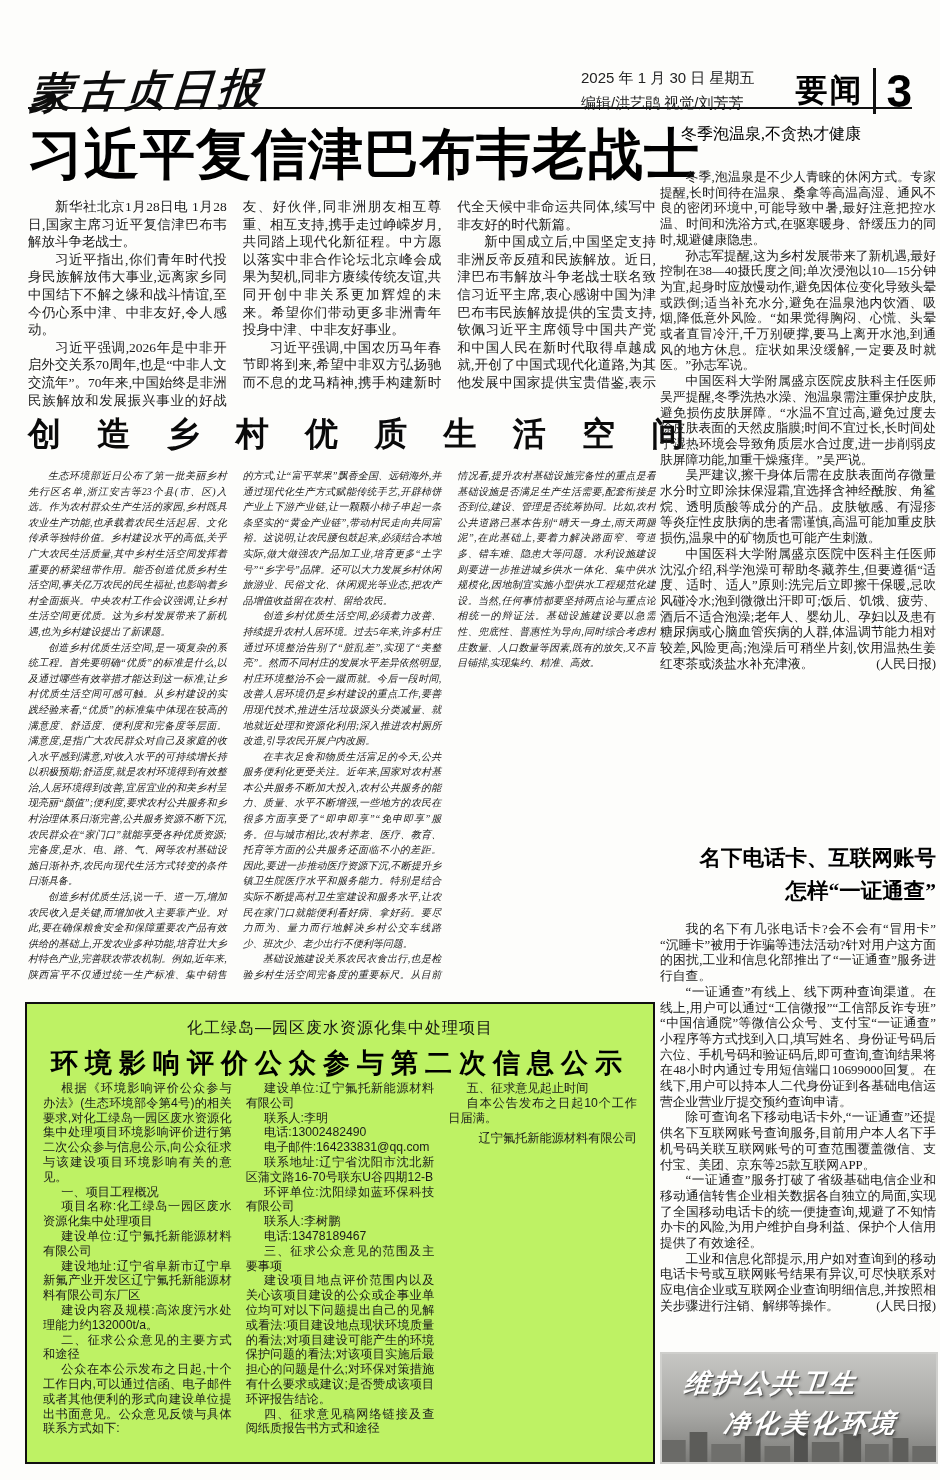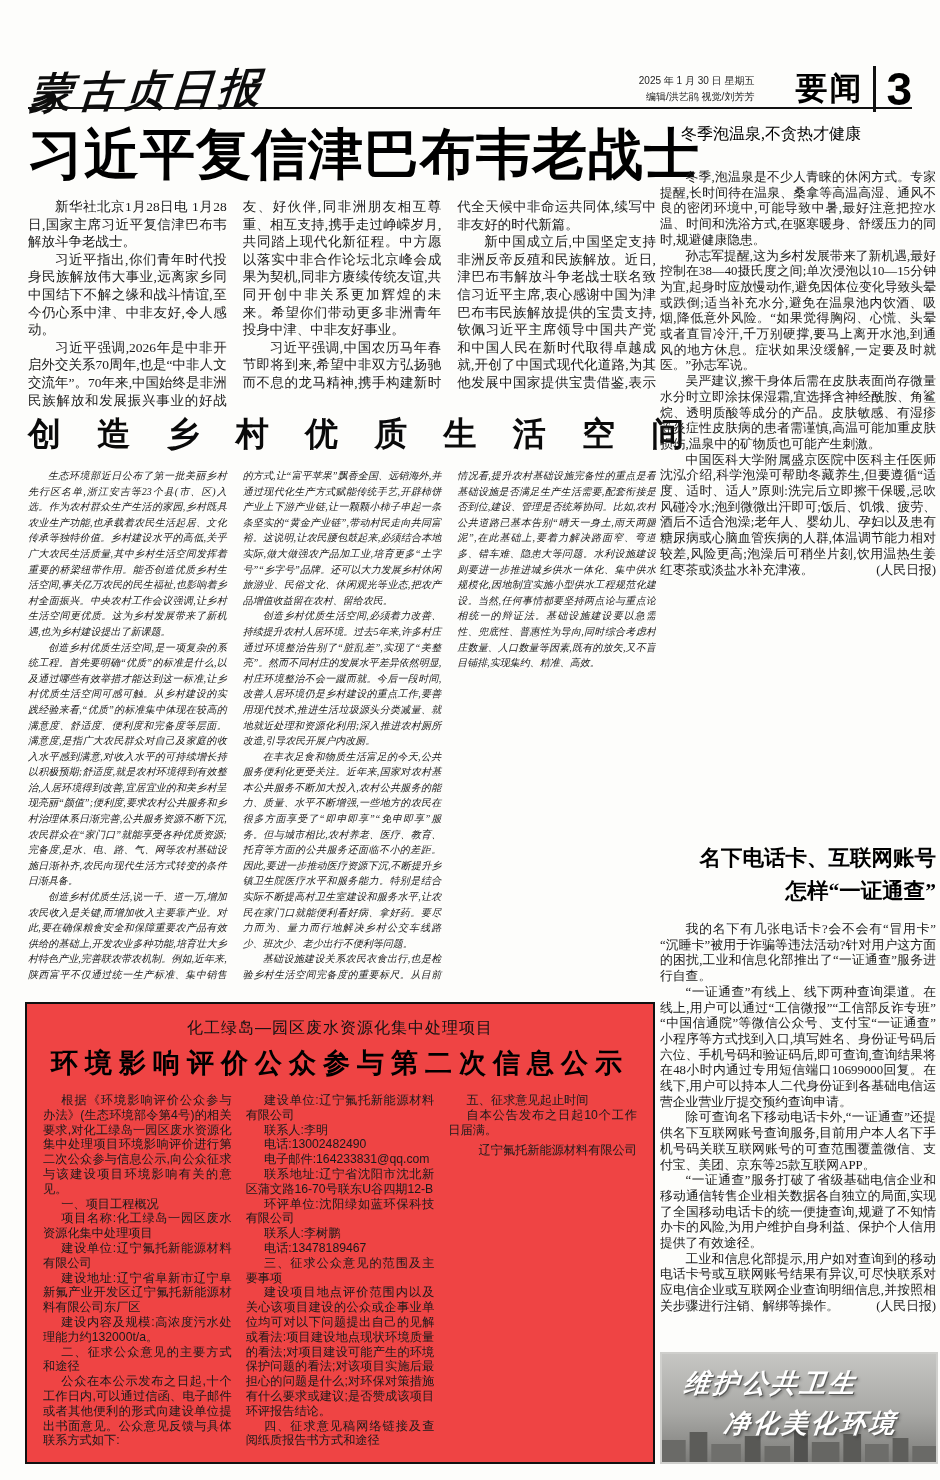--- a/index.html
+++ b/index.html
@@ -16,21 +16,21 @@
     font-size:42px; font-weight:900; font-style:italic;
     letter-spacing:5px; transform:rotate(-1.5deg) skewX(-6deg);
     color:#0d0d0d; white-space:nowrap;
   }
   .masthead-right {
     position:absolute; right:28px; top:66px;
     display:flex; align-items:center; gap:10px;
   }
   .date-block {
     font-family:"Liberation Sans","DejaVu Sans",sans-serif;
-    font-size:10px; line-height:1.65; color:#222; text-align:right;
+    font-size:15px; line-height:1.65; color:#222; text-align:left;
     white-space:nowrap;
   }
   .section-label {
     font-family:"Liberation Sans","DejaVu Sans",sans-serif;
     font-size:32px; font-weight:900; letter-spacing:2px; color:#000;margin-left:31px;
   }
   .vert-divider { width:3px; height:46px; background:#111; }
   .page-number {
     font-family:"Liberation Sans","DejaVu Sans",sans-serif;
     font-size:46px; font-weight:900; color:#000; line-height:1;
@@ -81,34 +81,34 @@
   .phone-body {
     position:absolute; left:660px; top:922px; width:276px; height:420px;
     overflow:hidden; font-size:12.8px; line-height:15.7px; text-align:justify;
   }
   
   .para { text-indent:2em; color:#1a1a1a; }
   .src-inline { float:right; text-indent:0; }
   
   .notice-box {
     position:absolute; left:25px; top:1002px; width:630px; height:462px;
-    border:2px solid #111; background:#ef4444;
+    border:2px solid #111; background:#bef264;
     padding:14px 16px 10px 16px;
     font-family:"Liberation Sans","DejaVu Sans",sans-serif;
   }
   .notice-subtitle {
     text-align:center; font-size:16px; color:#111; letter-spacing:1px;
   }
   .notice-title {
     text-align:center; font-family:"Liberation Serif","DejaVu Serif",serif;
     font-size:27px; font-weight:700; letter-spacing:7px;
     margin-top:6px; color:#000; white-space:nowrap;
   }
   .notice-body {
-    margin-top:12px; height:356px;
+    height:356px;
     column-count:3; column-gap:14px; column-fill:auto; overflow:hidden;
     font-size:12.2px; line-height:14.8px; text-align:justify;
     word-break:break-all;
   }
   .notice-body .para { text-indent:1.5em; }
   .notice-signature { text-indent:0; text-align:right; margin-top:6px; }
   
   .psa-banner {
     position:absolute; left:660px; top:1352px; width:278px; height:112px;
     background:linear-gradient(#c6c6c3 0%, #a8a8a5 55%, #7c7c79 100%);
@@ -160,20 +160,21 @@
     <p class="para">
       <span>基础设施建设关系农民衣食出行,也是检验乡村生活空间完备度的重要标尺。从目前情况看,提升农村基础设施完备性的重点是看基础设施是否满足生产生活需要,配套衔接是否到位,建设、管理是否统筹协同。比如,农村公共道路已基本告别“晴天一身土,雨天两腿泥”,在此基础上,要着力解决路面窄、弯道多、错车难、隐患大等问题。水利设施建设则要进一步推进城乡供水一体化、集中供水规模化,因地制宜实施小型供水工程规范化建设。当然,任何事情都要坚持两点论与重点论相统一的辩证法。基础设施建设要以急需性、兜底性、普惠性为导向,同时综合考虑村庄数量、人口数量等因素,既有的放矢,又不盲目铺排,实现集约、精准、高效。</span>
       
     </p>
   </div>
 
   <div class="hot-headline">冬季泡温泉,不贪热才健康</div>
   <div class="hot-body">
     <p class="para">冬季,泡温泉是不少人青睐的休闲方式。专家提醒,长时间待在温泉、桑拿等高温高湿、通风不良的密闭环境中,可能导致中暑,最好注意把控水温、时间和洗浴方式,在驱寒暖身、舒缓压力的同时,规避健康隐患。</p>
     <p class="para">孙志军提醒,这为乡村发展带来了新机遇,最好控制在38—40摄氏度之间;单次浸泡以10—15分钟为宜,起身时应放慢动作,避免因体位变化导致头晕或跌倒;适当补充水分,避免在温泉池内饮酒、吸烟,降低意外风险。“如果觉得胸闷、心慌、头晕或者直冒冷汗,千万别硬撑,要马上离开水池,到通风的地方休息。症状如果没缓解,一定要及时就医。”孙志军说。</p>
+    <p class="para">中国医科大学附属盛京医院皮肤科主任医师吴严提醒,冬季洗热水澡、泡温泉需注重保护皮肤,避免损伤皮肤屏障。“水温不宜过高,避免过度去除皮肤表面的天然皮脂膜;时间不宜过长,长时间处于湿热环境会导致角质层水合过度,进一步削弱皮肤屏障功能,加重干燥瘙痒。”吴严说。</p>
     <p class="para">吴严建议,擦干身体后需在皮肤表面尚存微量水分时立即涂抹保湿霜,宜选择含神经酰胺、角鲨烷、透明质酸等成分的产品。皮肤敏感、有湿疹等炎症性皮肤病的患者需谨慎,高温可能加重皮肤损伤,温泉中的矿物质也可能产生刺激。</p>
     <p class="para">
       <span>中国医科大学附属盛京医院中医科主任医师沈泓介绍,科学泡澡可帮助冬藏养生,但要遵循“适度、适时、适人”原则:洗完后立即擦干保暖,忌吹风碰冷水;泡到微微出汗即可;饭后、饥饿、疲劳、酒后不适合泡澡;老年人、婴幼儿、孕妇以及患有糖尿病或心脑血管疾病的人群,体温调节能力相对较差,风险更高;泡澡后可稍坐片刻,饮用温热生姜红枣茶或淡盐水补充津液。</span>
       <span class="src-inline">(人民日报)</span>
     </p>
   </div>
 
   <div class="phone-headline">
     <div>名下电话卡、互联网账号</div>
     <div>怎样“一证通查”</div>

